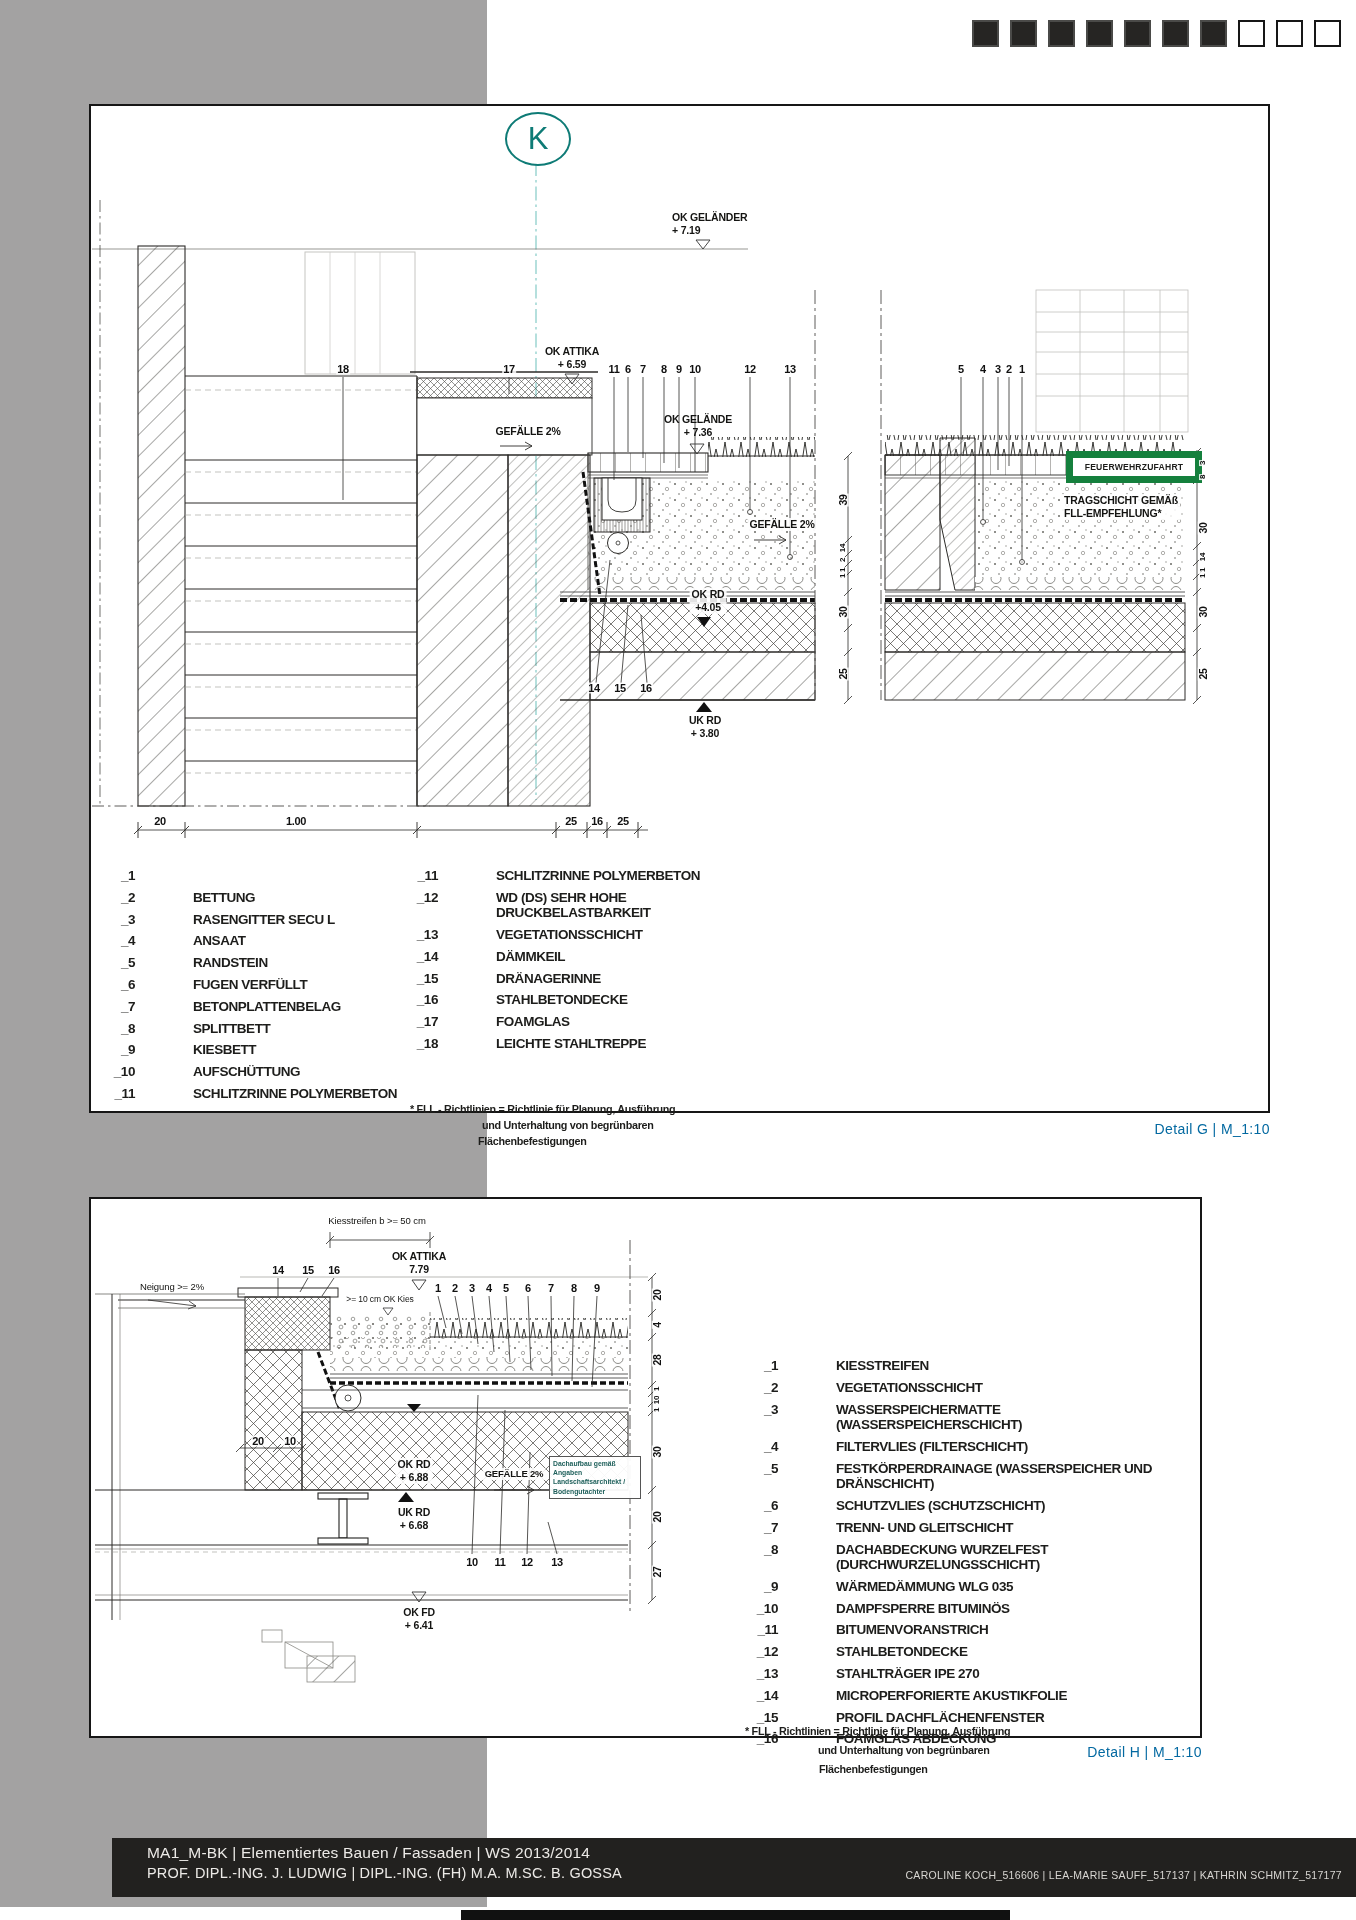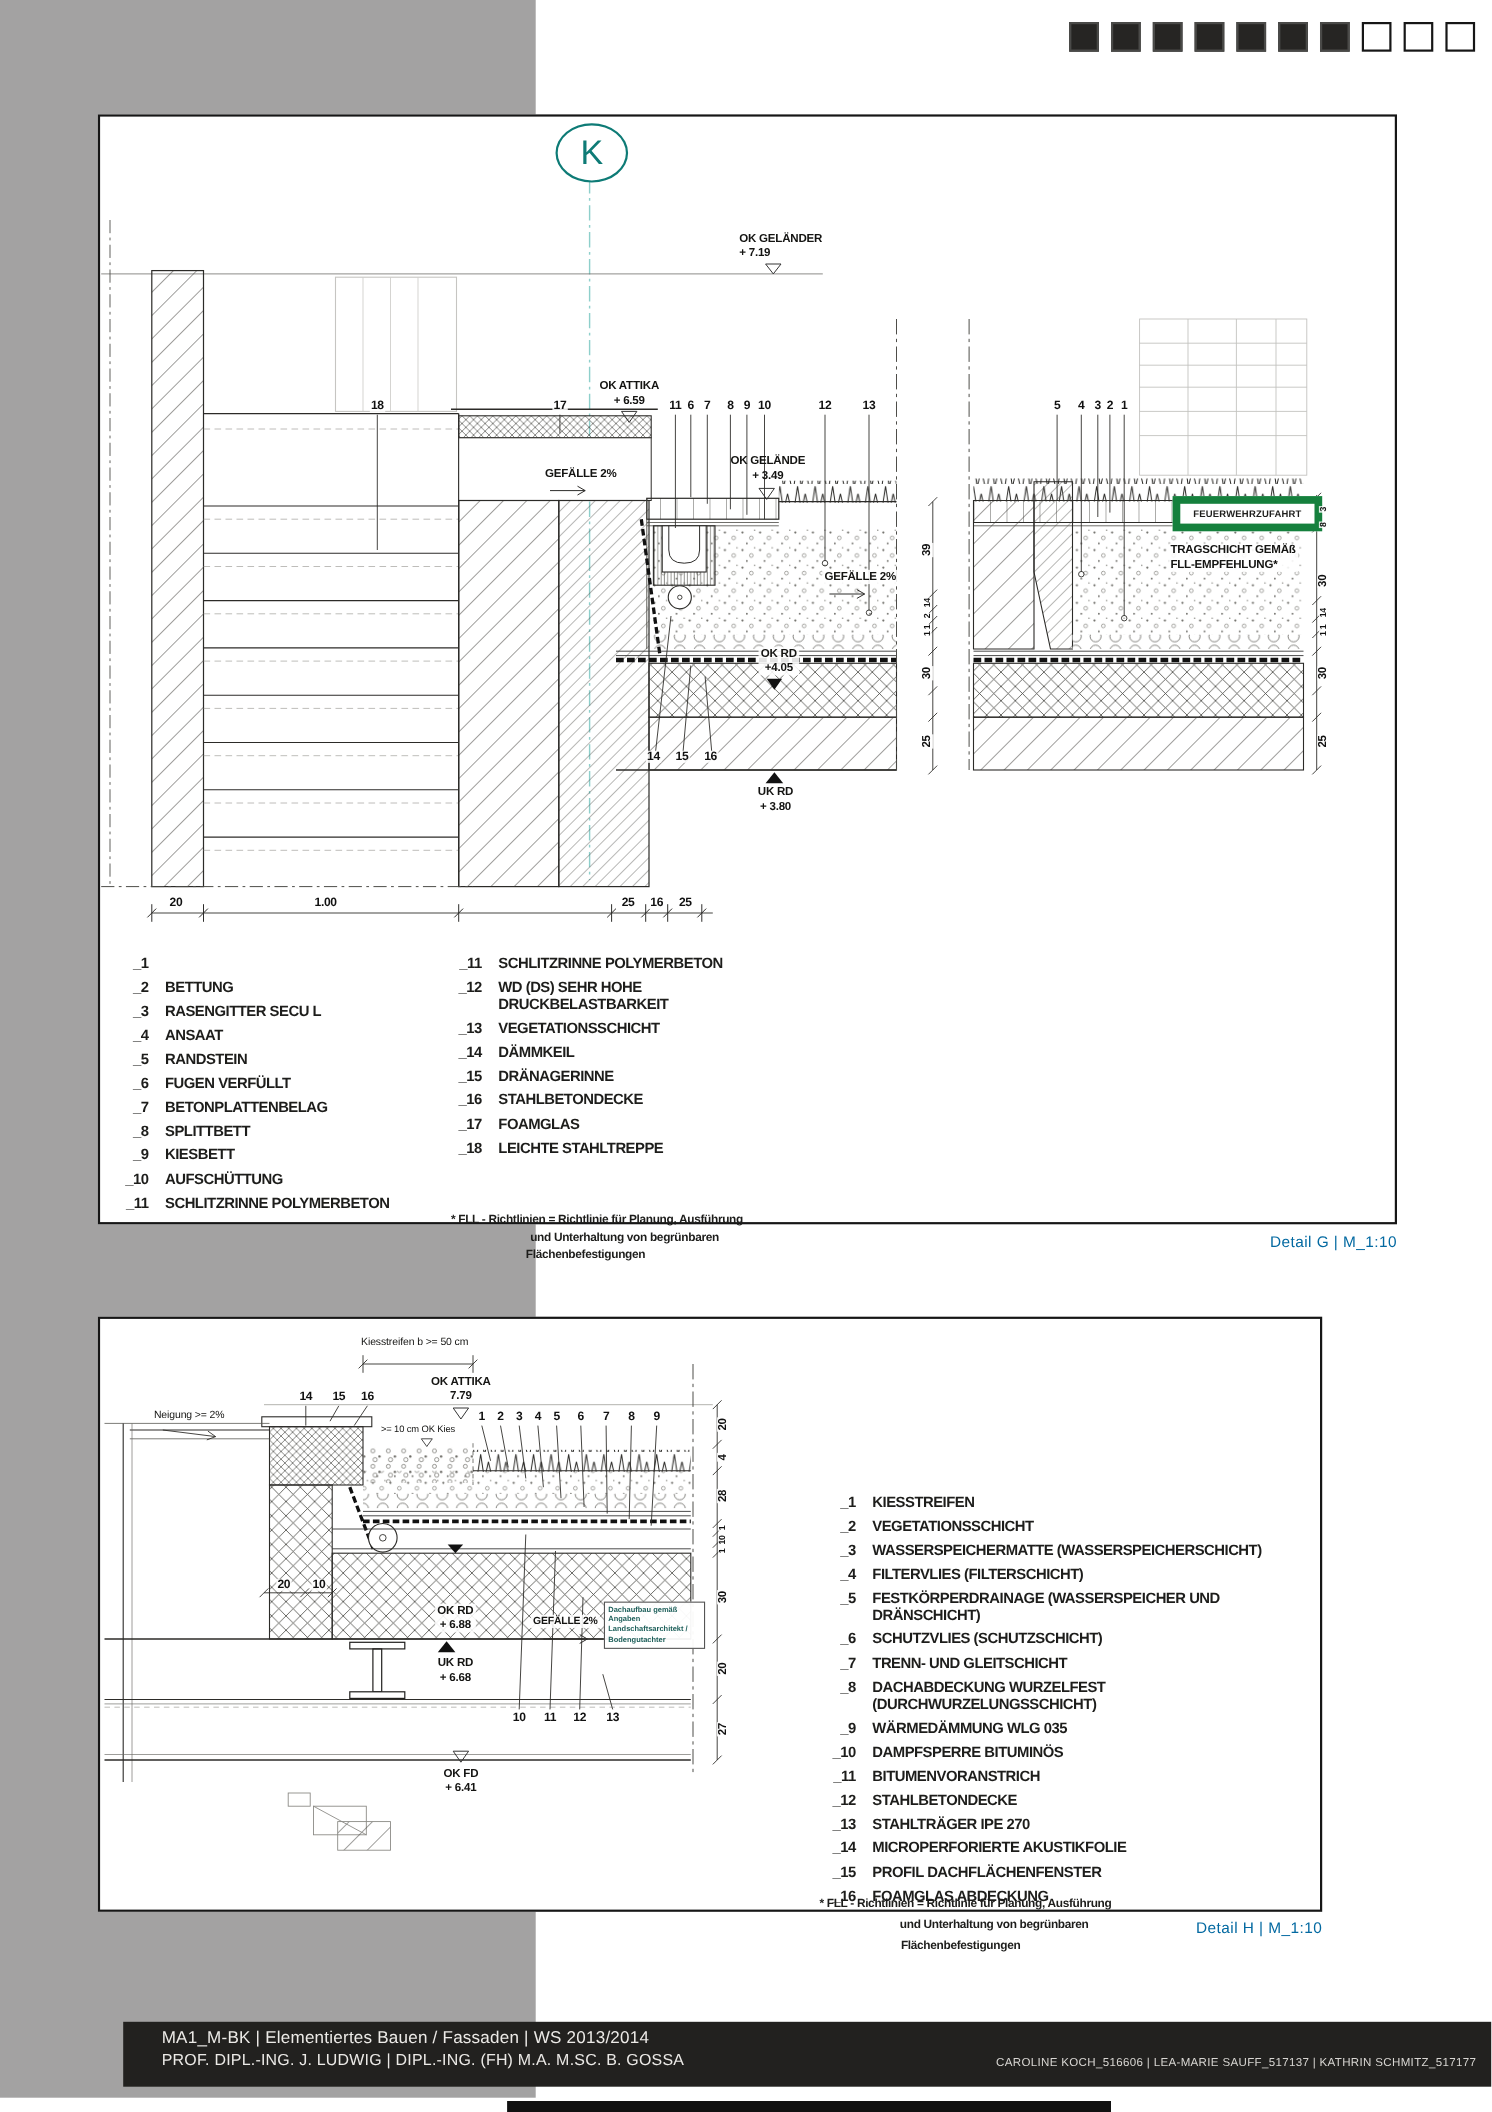--- a/index.html
+++ b/index.html
@@ -24,21 +24,21 @@
   .box-lbl{position:absolute;border:7px solid #15803d;background:#fff;display:flex;align-items:center;
            justify-content:center;font-weight:700;font-size:8.6px;letter-spacing:0.2px;}
   .dach-box{position:absolute;border:0.8px solid #555;background:rgba(255,255,255,.95);
             font-weight:700;font-size:6.8px;line-height:1.35;color:#1d5f5a;padding:2px 3px;
             text-align:left;white-space:pre-line;}
   .pos-item{position:absolute;font-weight:700;font-size:11px;letter-spacing:-0.3px;color:#111;
             transform:translate(-50%,-50%);background:rgba(255,255,255,.85);padding:0 1px;line-height:1;}
   .pos-item.rot{transform:translate(-50%,-50%) rotate(-90deg);font-size:10.5px;}
   .pos-item.tiny{font-size:8px;}
   .legend{position:absolute;font-weight:700;font-size:13.5px;line-height:15.5px;letter-spacing:-0.45px;}
-  .legend .row{display:flex;margin-bottom:6.3px;}
+  .legend .row{display:flex;margin-bottom:6.3px;gap:43px;}
   .legend .no{width:30px;text-align:right;flex:none;}
   .legend .txt{margin-left:15px;white-space:pre-line;}
   .fn{position:absolute;font-weight:700;font-size:10.8px;letter-spacing:-0.3px;line-height:1;margin-top:46px;}
   .caption{position:absolute;font-size:14px;letter-spacing:0.4px;color:#0369a1;font-weight:400;}
   .footer-bar{position:absolute;left:112px;top:1838px;width:1244px;height:59px;background:#22211f;}
   .footer-line1{position:absolute;left:35px;top:6px;font-size:15.5px;letter-spacing:0.2px;color:#eceae7;}
   .footer-line2{position:absolute;left:35px;top:27px;font-size:14.5px;letter-spacing:0.2px;color:#eceae7;}
   .footer-credits{position:absolute;right:14px;top:31px;font-size:10.5px;letter-spacing:0.3px;color:#d8d6d2;}
   .bottom-strip{position:absolute;left:461px;top:1910px;width:549px;height:10px;background:#111;}
 </style>
@@ -386,21 +386,21 @@
   </svg>
 
   <div class="k-badge">K</div>
 
   <div class="lbl lbl-left" style="left:672px;top:211px;">OK GELÄNDER
 + 7.19</div>
   <div class="lbl" style="left:572px;top:345px;">OK ATTIKA
 + 6.59</div>
   <div class="lbl" style="left:528px;top:425px;">GEFÄLLE 2%</div>
   <div class="lbl" style="left:698px;top:413px;">OK GELÄNDE
-+ 3.49</div>
++ 7.36</div>
   <div class="lbl halo" style="left:782px;top:518px;">GEFÄLLE 2%</div>
   <div class="lbl halo" style="left:708px;top:588px;">OK RD
 +4.05</div>
   <div class="lbl halo" style="left:705px;top:714px;">UK RD
 + 3.80</div>
   <div class="box-lbl" style="left:1066px;top:451px;width:122px;height:18px;">FEUERWEHRZUFAHRT</div>
   <div class="lbl lbl-left halo" style="left:1062px;top:494px;text-align:left;">TRAGSCHICHT GEMÄß
 FLL-EMPFEHLUNG*</div>
 
   <div>

